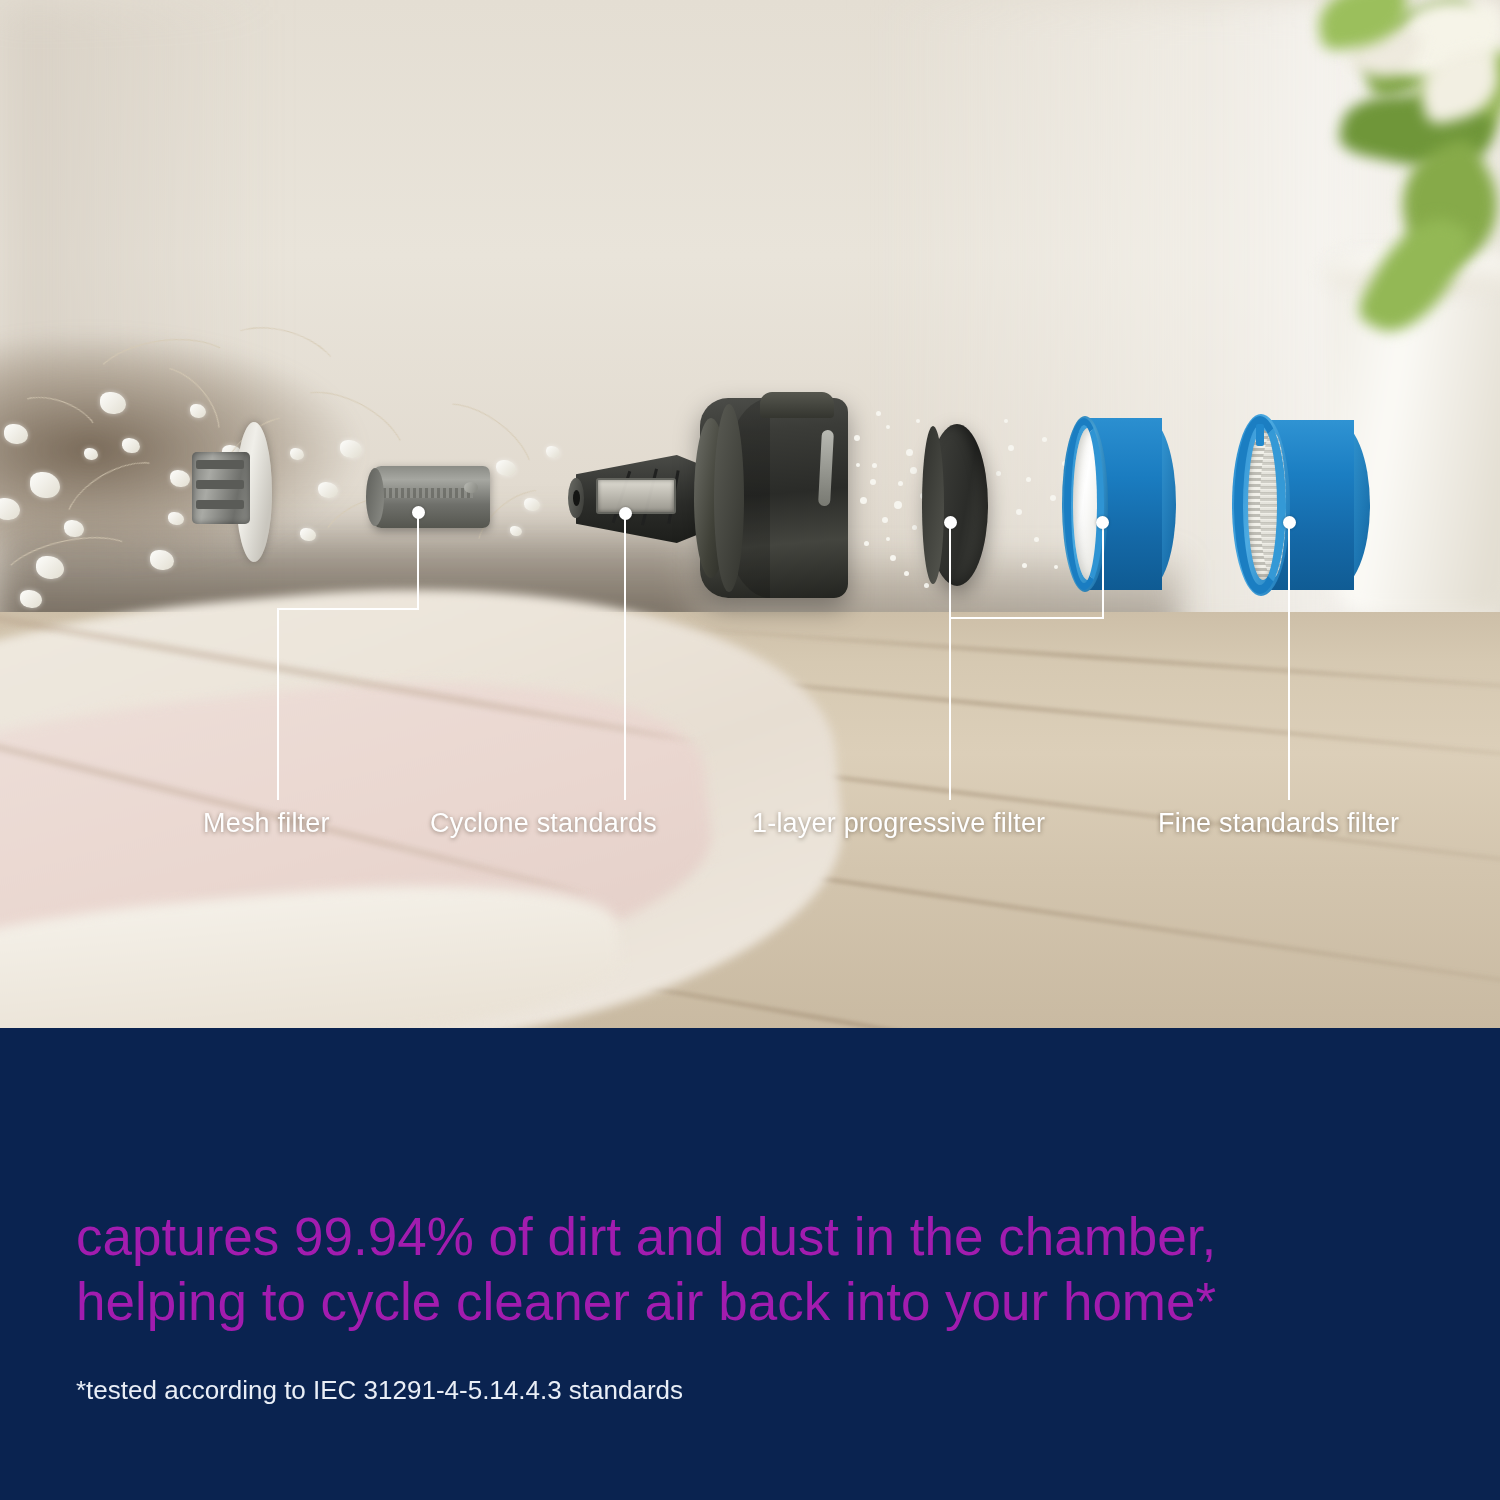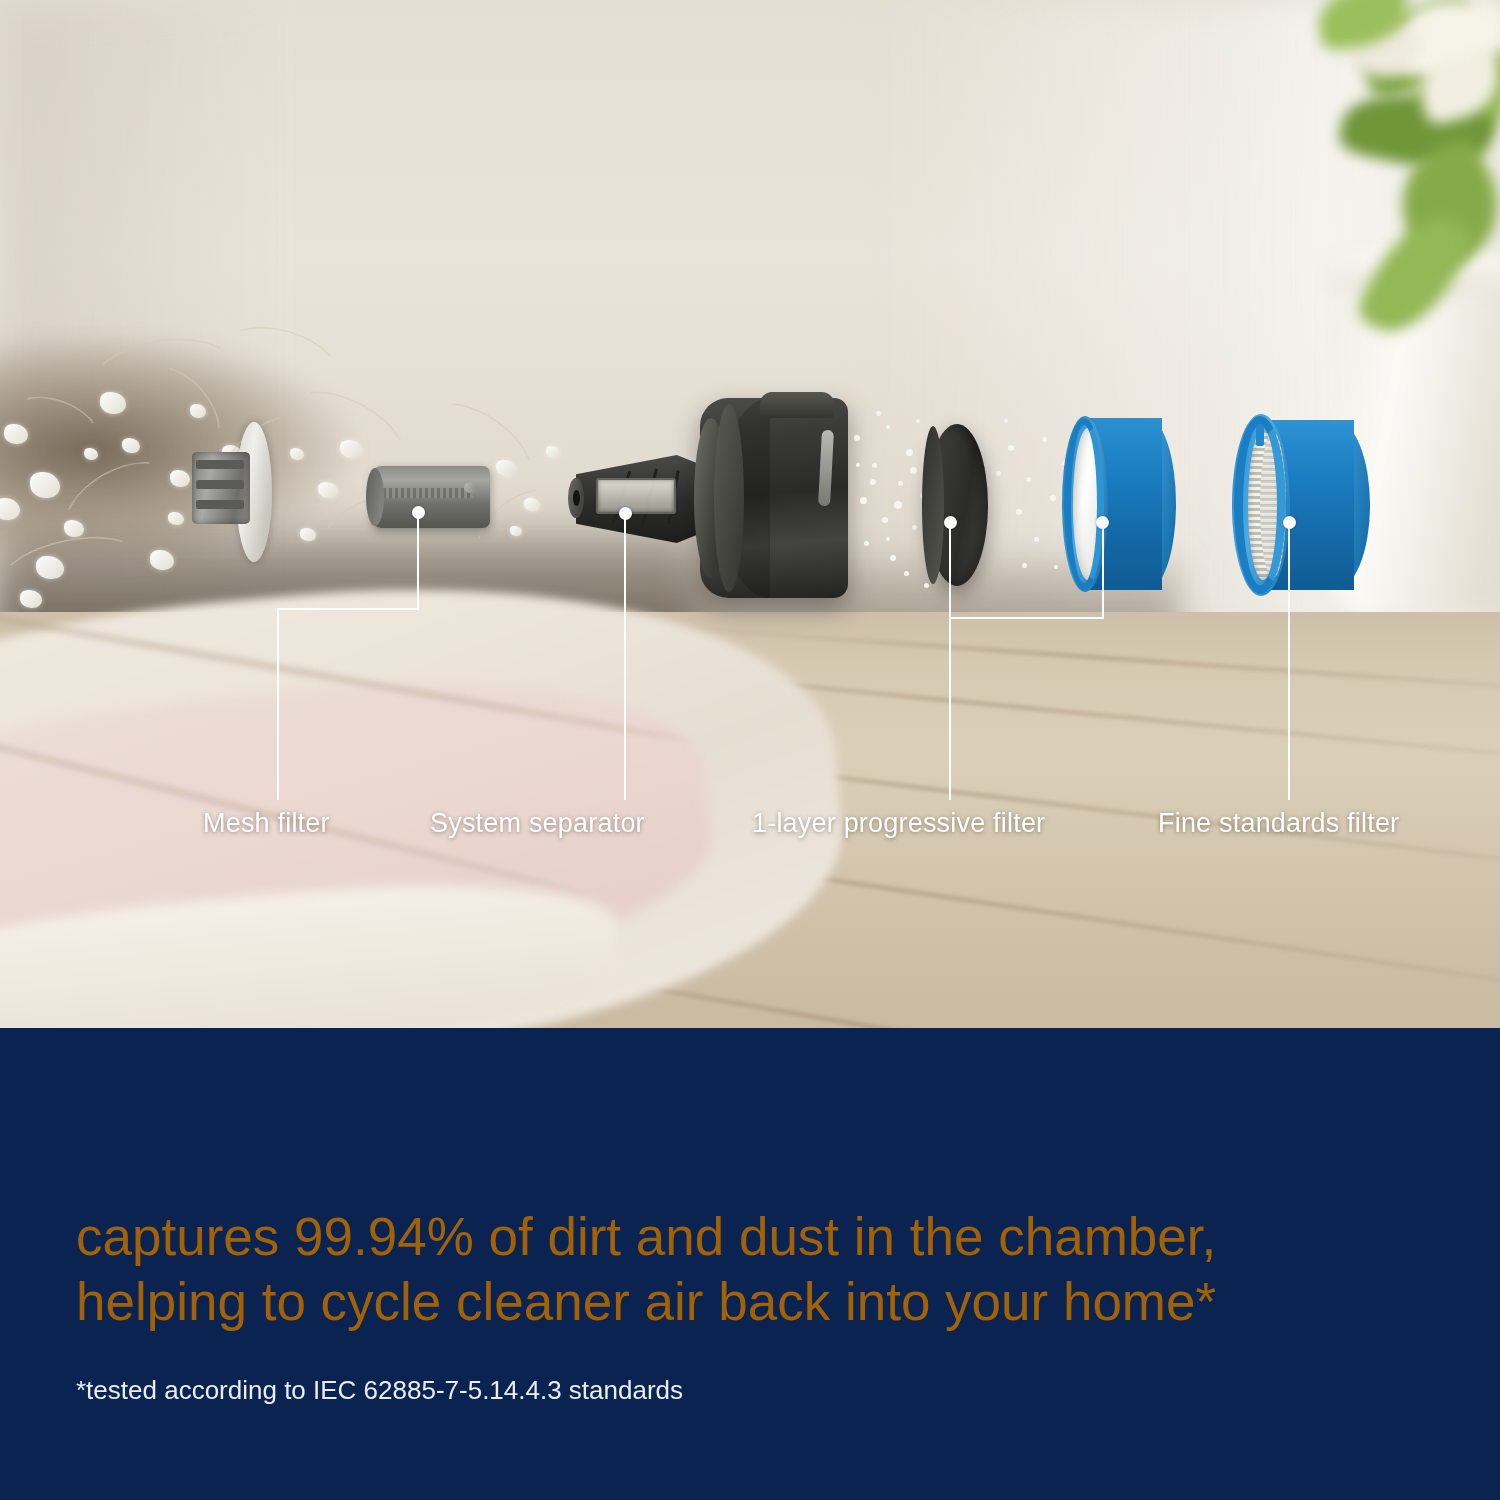--- a/index.html
+++ b/index.html
@@ -354,21 +354,21 @@
   .headline {
     position:absolute; left:76px; top:1108px;
     color:#ffffff;
     font-size:62px;
     font-weight:bold;
     letter-spacing:-.4px;
     white-space:nowrap;
   }
   .subline {
     position:absolute; left:76px; top:1205px;
-    color:#a16207;
+    color:#a21caf;
     font-size:53px;
     font-weight:400;
     line-height:1.22;
     white-space:nowrap;
   }
   .subline .l2 { display:block; }
   .footnote {
     position:absolute; left:76px; top:1375px;
     color:#e9eef6;
     font-size:26px;
@@ -545,21 +545,21 @@
     </div>
 
     <div class="leader-dot" style="left:412px;top:506px;"></div>
     <div class="leader leader-v" style="left:417px;top:512px;height:98px;"></div>
     <div class="leader leader-h" style="left:277px;top:608px;width:142px;"></div>
     <div class="leader leader-v" style="left:277px;top:608px;height:192px;"></div>
     <div class="callout-label" style="left:203px;top:808px;">Mesh filter</div>
 
     <div class="leader-dot" style="left:619px;top:507px;"></div>
     <div class="leader leader-v" style="left:624px;top:513px;height:287px;"></div>
-    <div class="callout-label" style="left:430px;top:808px;">System separator</div>
+    <div class="callout-label" style="left:430px;top:808px;">Cyclone standards</div>
 
     <div class="leader-dot" style="left:944px;top:516px;"></div>
     <div class="leader leader-v" style="left:949px;top:522px;height:278px;"></div>
     <div class="leader leader-h" style="left:949px;top:617px;width:155px;"></div>
     <div class="leader leader-v" style="left:1102px;top:522px;height:96px;"></div>
     <div class="leader-dot" style="left:1096px;top:516px;"></div>
     <div class="callout-label" style="left:752px;top:808px;">1-layer progressive filter</div>
 
     <div class="leader-dot" style="left:1283px;top:516px;"></div>
     <div class="leader leader-v" style="left:1288px;top:522px;height:278px;"></div>
@@ -567,15 +567,15 @@
   </div>
 
   <div id="panel"></div>
 
 
   <div class="subline">
     <span class="l1">captures 99.94% of dirt and dust in the chamber,</span>
     <span class="l2">helping to cycle cleaner air back into your home*</span>
   </div>
 
-  <div class="footnote">*tested according to IEC 62885-7-5.14.4.3 standards</div>
+  <div class="footnote">*tested according to IEC 31291-4-5.14.4.3 standards</div>
 
 </div>
 
 </body></html>

